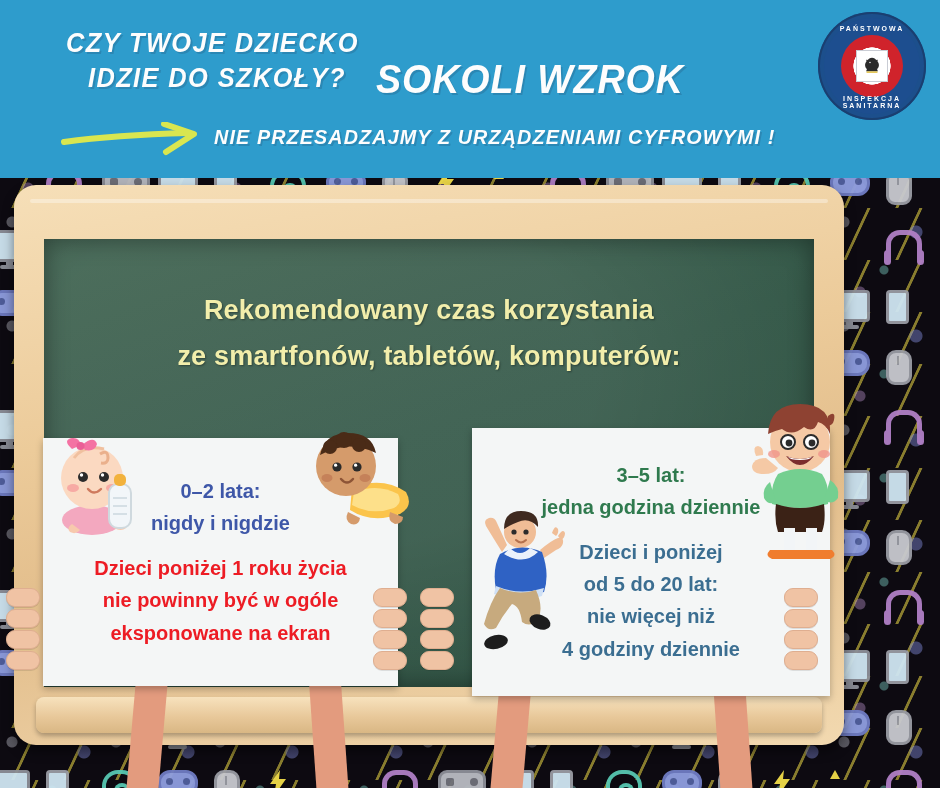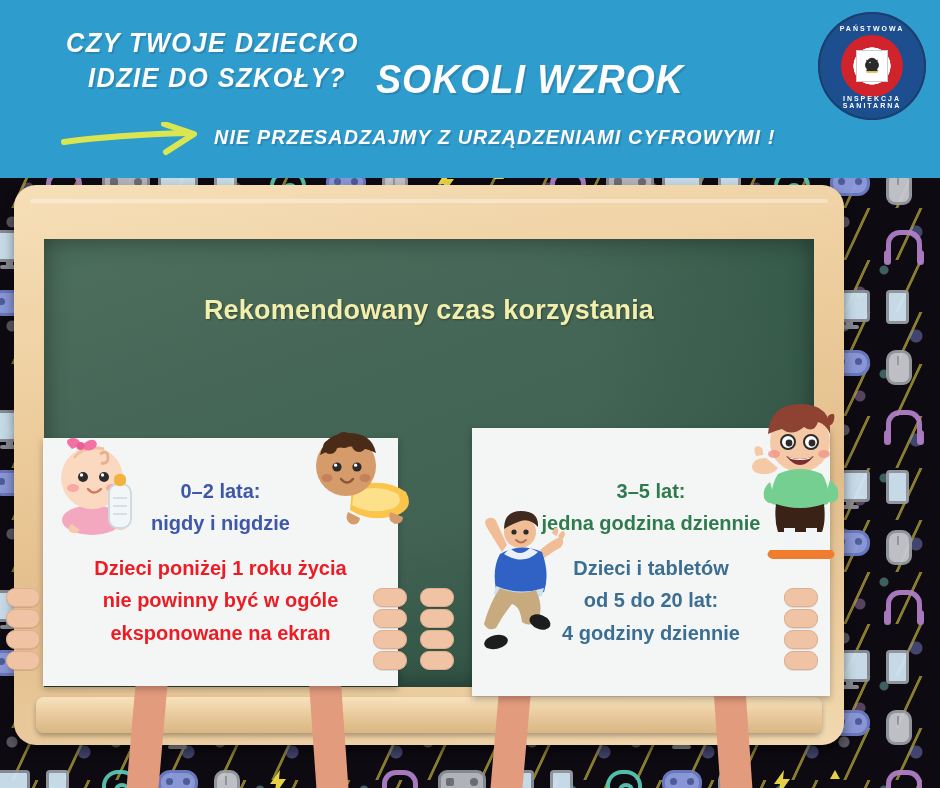--- a/index.html
+++ b/index.html
@@ -461,20 +461,21 @@
         </div>
       </div>
     </div>
   </div>
 
   <div class="board-wrap">
     <div class="board-frame"></div>
     <div class="board-inner">
       <div class="board-title">
         <div>Rekomendowany czas korzystania</div>
+        <div>ze smartfonów, tabletów, komputerów:</div>
       </div>
     </div>
     <div class="board-ledge"></div>
   </div>
 
   <div class="arm" style="left:132px;top:660px;width:32px;height:130px;transform:skewX(-5deg);"></div>
   <div class="arm" style="left:312px;top:660px;width:32px;height:130px;transform:skewX(4deg);"></div>
   <div class="arm" style="left:496px;top:660px;width:32px;height:130px;transform:skewX(-5deg);"></div>
   <div class="arm" style="left:716px;top:660px;width:32px;height:130px;transform:skewX(4deg);"></div>
 
@@ -484,22 +485,23 @@
     <div class="gap"></div>
     <div class="c-red blk">Dzieci poniżej 1 roku życia</div>
     <div class="c-red blk">nie powinny być w ogóle</div>
     <div class="c-red blk">eksponowane na ekran</div>
   </div>
 
   <div class="card card-right">
     <div class="c-green blk">3–5 lat:</div>
     <div class="c-green blk">jedna godzina dziennie</div>
     <div class="gap"></div>
-    <div class="c-steel blk">Dzieci i tabletów</div>
+    <div class="c-steel blk">Dzieci i poniżej</div>
     <div class="c-steel blk">od 5 do 20 lat:</div>
+    <div class="c-steel blk">nie więcej niż</div>
     <div class="c-steel blk">4 godziny dziennie</div>
   </div>
 
   <div class="hand" style="left:6px;top:588px;">
     <div class="finger"></div>
       <div class="finger"></div>
       <div class="finger"></div>
       <div class="finger"></div>
   </div>
   <div class="hand" style="left:373px;top:588px;">

